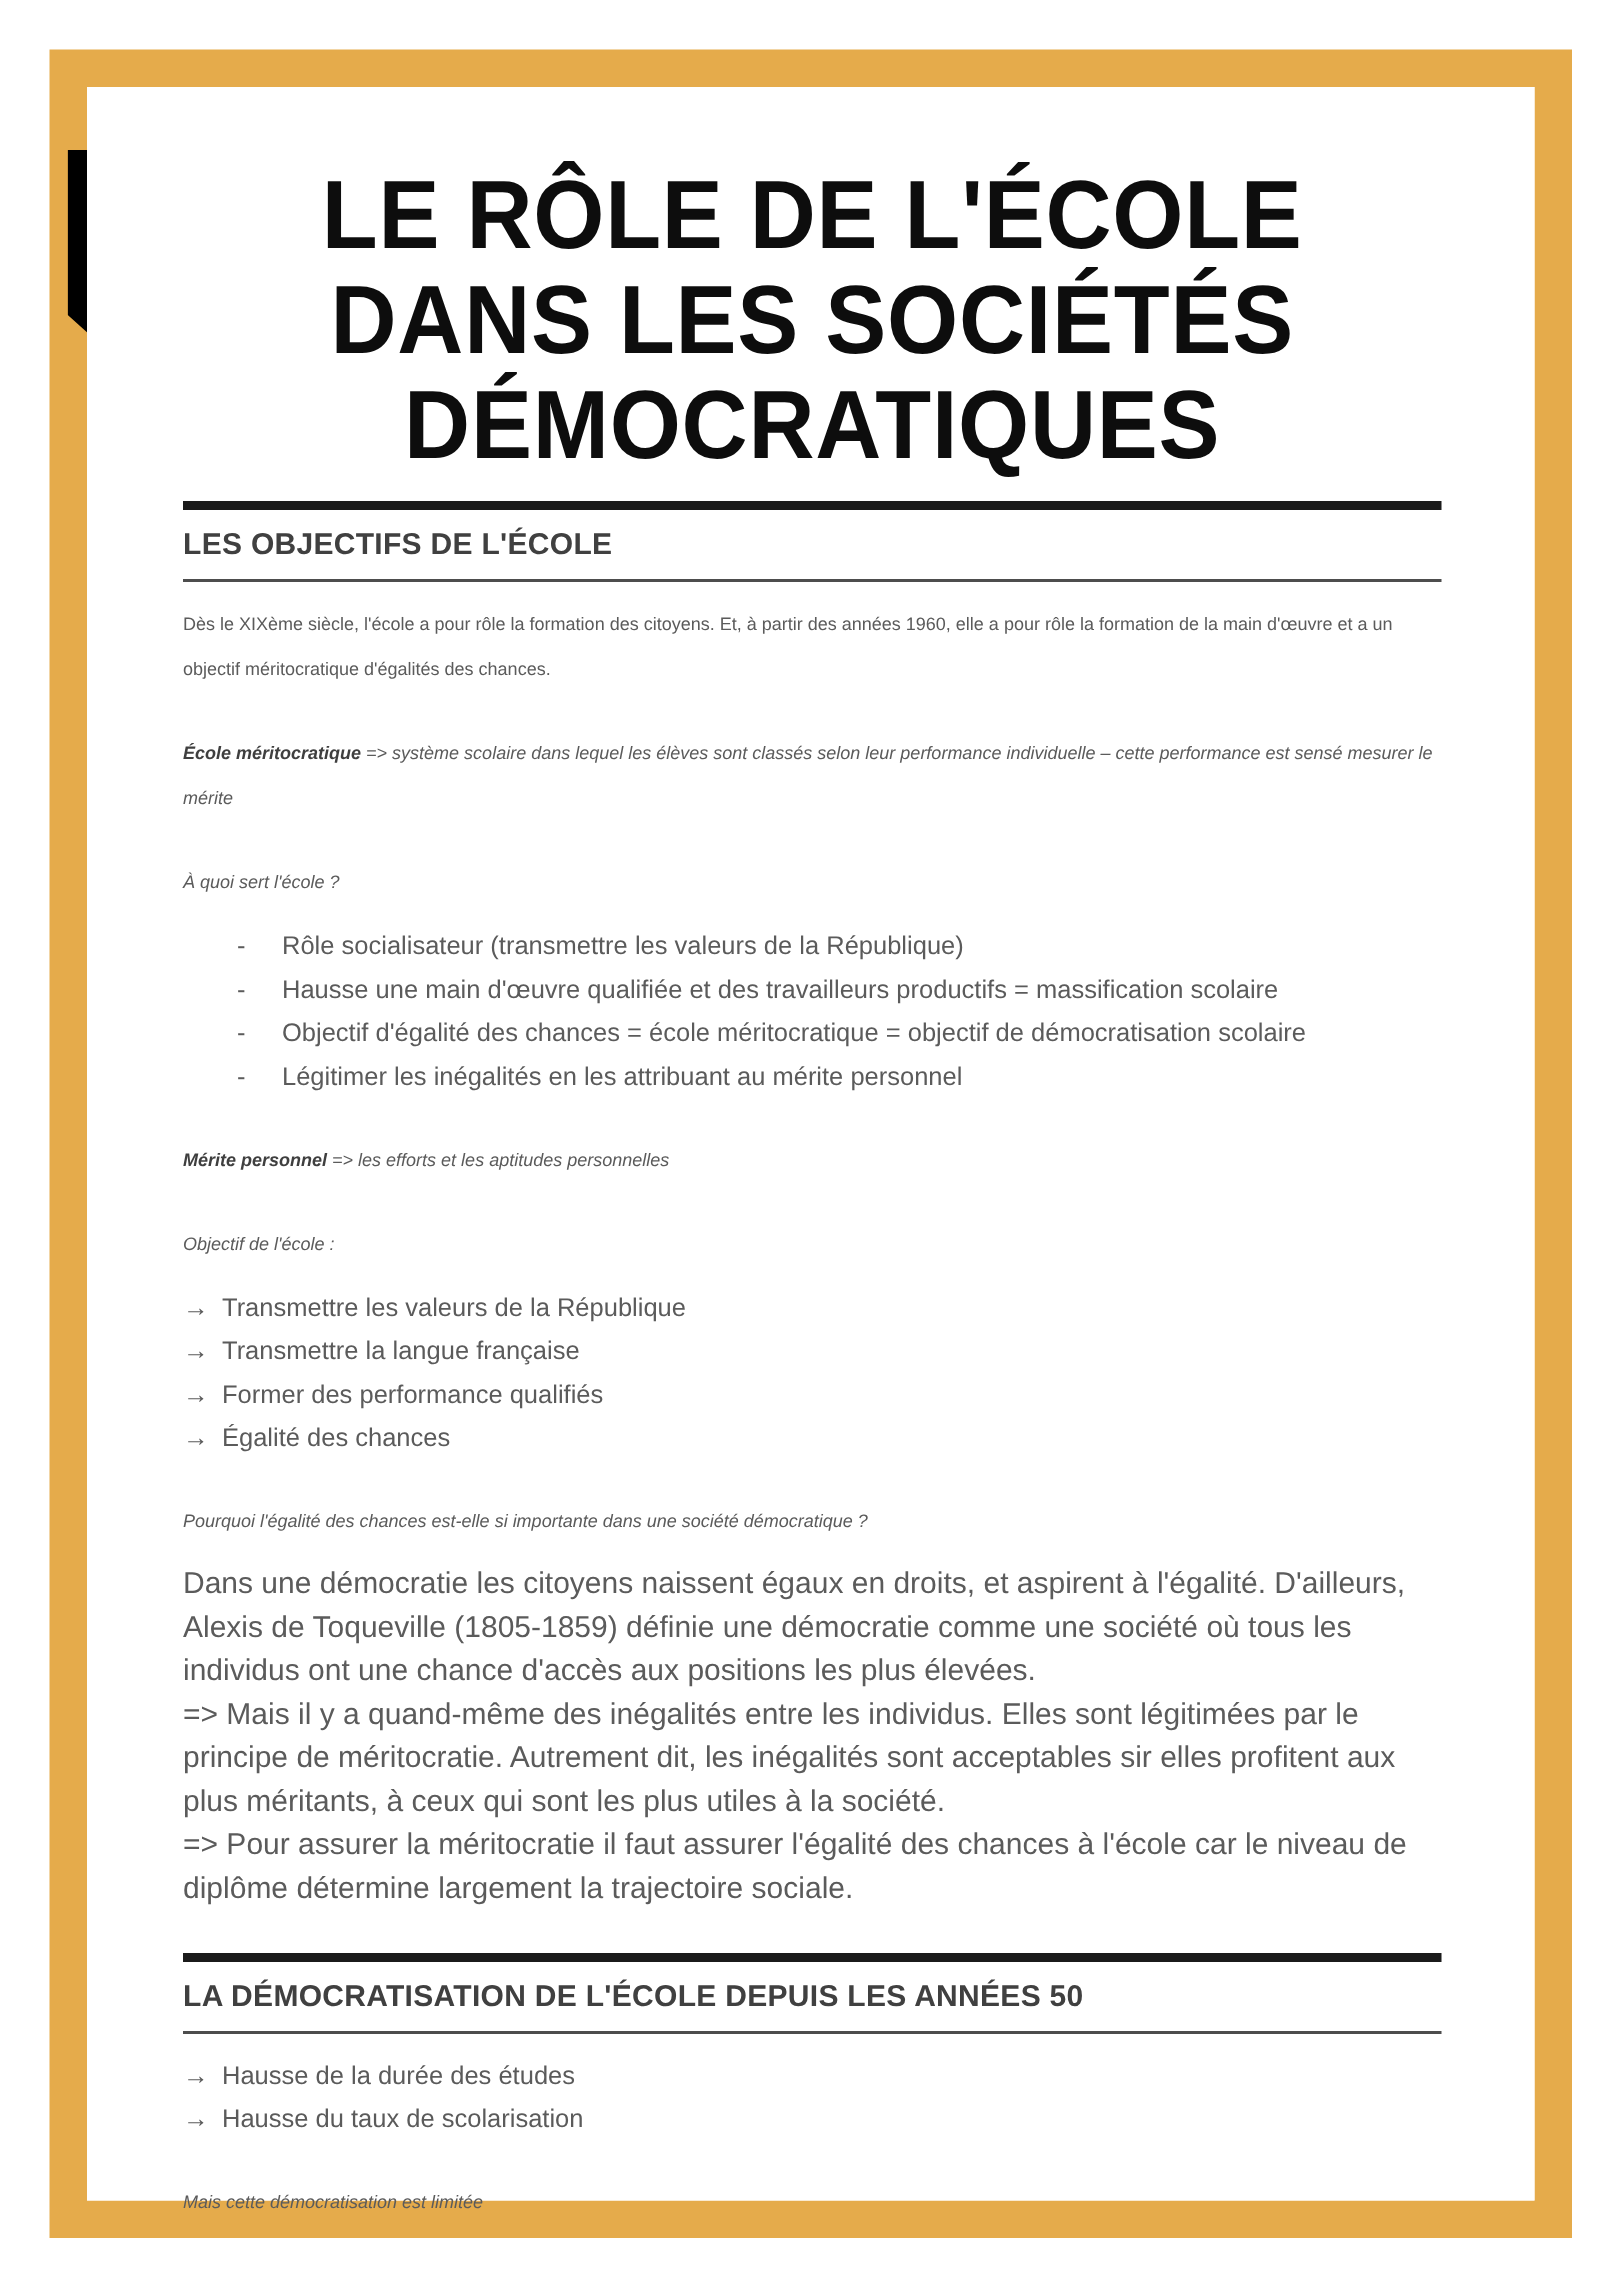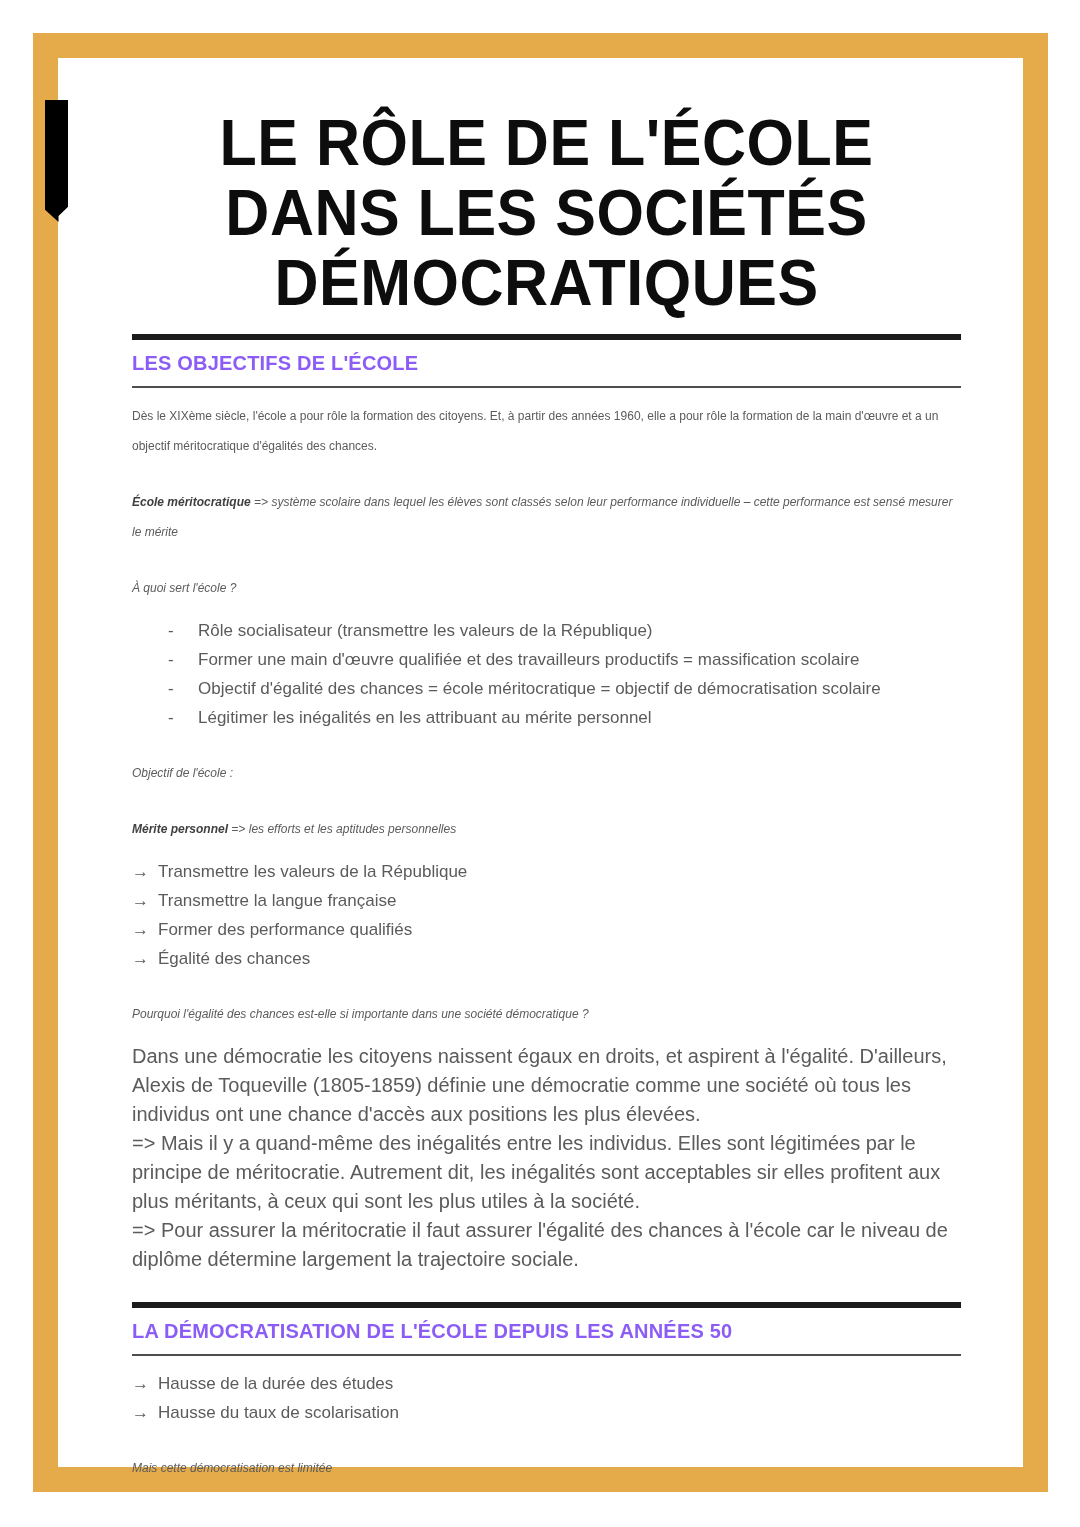--- a/index.html
+++ b/index.html
@@ -31,21 +31,20 @@
     left:45px;top:100px;
     width:52px;height:122px;
     background:#000;
     clip-path:polygon(0% 0%, 68% 0%, 100% 45%, 70% 77%, 26% 95%, 26% 100%, 0% 90%);
   }
   .content{
     position:absolute;
     left:58px;top:58px;right:57px;bottom:60px;
     padding:0 62px 0 64px;
     background:#fff;
-    margin-left:10px;
   }
   h1{
     margin:50px 4px 0;
     text-align:center;
     font-size:61px;
     line-height:66px;
     font-weight:bold;
     letter-spacing:0.5px;
     color:var(--title);
     transform:scale(1,1.06);
@@ -53,21 +52,21 @@
   }
   h1 .tline{display:block;}
   section{margin-top:28px;}
   .rule-thick{height:6px;background:var(--rule-thick);}
   .rule-thin{height:2px;background:var(--rule-thin);}
   h2{
     margin:10px 0 9px;
     font-size:20px;
     line-height:27px;
     font-weight:bold;
-    color:#8b5cf6;
+    color:#404040;
     letter-spacing:0.2px;
   }
   p{margin:0;}
   .para{
     margin-top:13px;
     font-size:12px;
     line-height:30px;
   }
   .gap{margin-top:26px;font-style:italic;}
   .term{
@@ -126,35 +125,35 @@
 
       <p class="para gap">À quoi sert l'école ?</p>
 
       <ul class="dash-list">
         <li>
             <span class="dash">-</span>
             <span>Rôle socialisateur (transmettre les valeurs de la République)</span>
           </li>
         <li>
             <span class="dash">-</span>
-            <span>Former une main d'œuvre qualifiée et des travailleurs productifs = massification scolaire</span>
+            <span>Hausse une main d'œuvre qualifiée et des travailleurs productifs = massification scolaire</span>
           </li>
         <li>
             <span class="dash">-</span>
             <span>Objectif d'égalité des chances = école méritocratique = objectif de démocratisation scolaire</span>
           </li>
         <li>
             <span class="dash">-</span>
             <span>Légitimer les inégalités en les attribuant au mérite personnel</span>
           </li>
       </ul>
 
+      <p class="para gap"><strong class="term">Mérite personnel</strong><span> =&gt; les efforts et les aptitudes personnelles</span></p>
+
       <p class="para gap">Objectif de l'école :</p>
-
-      <p class="para gap"><strong class="term">Mérite personnel</strong><span> =&gt; les efforts et les aptitudes personnelles</span></p>
 
       <div class="arrow-list">
         <div class="arrow-row">
             <span class="arrow">→</span>
             <span>Transmettre les valeurs de la République</span>
           </div>
         <div class="arrow-row">
             <span class="arrow">→</span>
             <span>Transmettre la langue française</span>
           </div>

